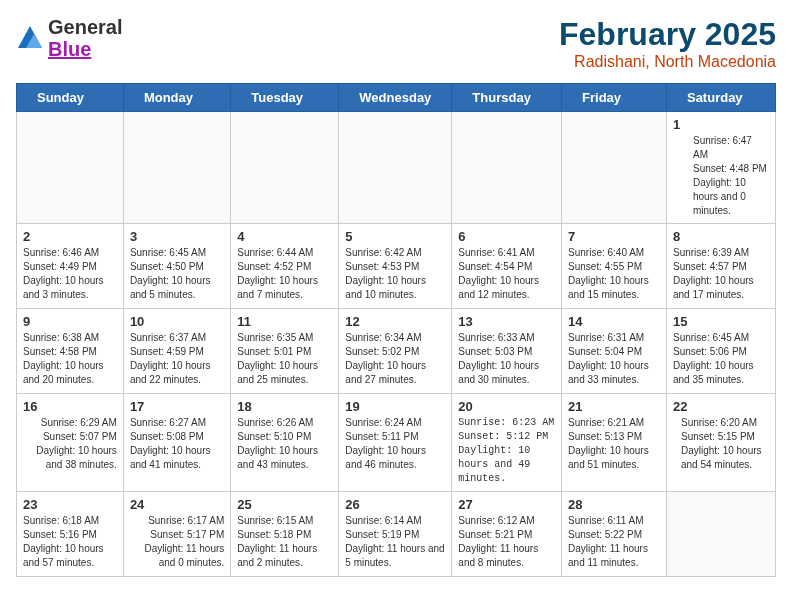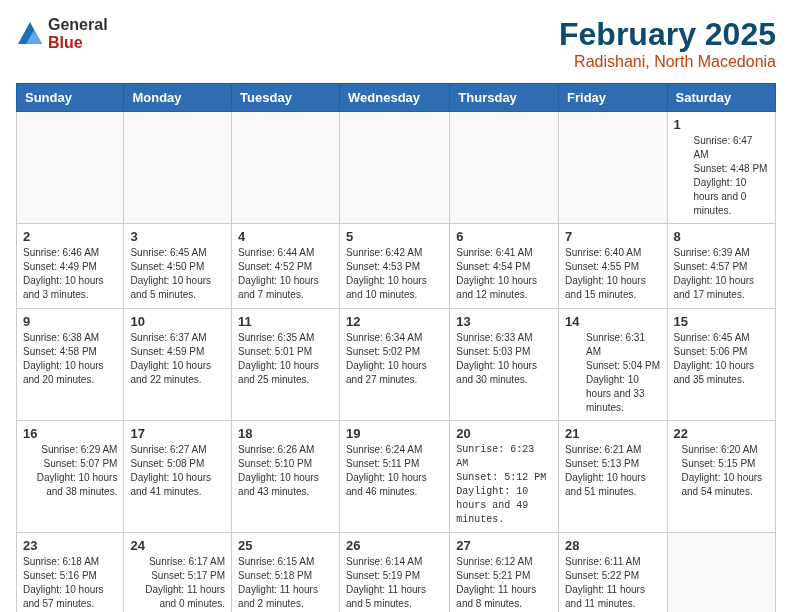--- a/index.html
+++ b/index.html
@@ -16,26 +16,26 @@
       align-items: flex-start;
       margin-bottom: 12px;
     }
     .logo {
       display: flex;
       align-items: center;
     }
     .logo-text {
       display: flex;
       flex-direction: column;
-      font-size: 16px;
+      font-size: 20px;
       font-weight: bold;
       line-height: 1.1;
     }
     .logo-general { color: #333; }
-    .logo-blue { color: #b91c1c; }
+    .logo-blue { color: #a21caf; text-decoration: underline; }
     .logo-icon {
       width: 28px;
       height: 28px;
       margin-right: 4px;
     }
     .title-block {
       text-align: right;
     }
     .month-year {
       font-size: 32px;
@@ -48,21 +48,21 @@
     }
     .calendar {
       width: 100%;
       border-collapse: collapse;
       border: 1px solid #ccc;
     }
     .calendar th {
       background-color: #2e6db4;
       color: #fff;
       text-align: left;
-      padding: 6px 8px;
+      padding: 6px 20px;
       font-size: 13px;
       font-weight: bold;
       border: 1px solid #2060a0;
     }
     .calendar td {
       vertical-align: top;
       border: 1px solid #ccc;
       padding: 5px 6px;
       width: 113px;
       min-height: 80px;
@@ -205,21 +205,21 @@
 Daylight: 10 hours and 27 minutes.</div>
         </td>
         <td>
           <span class="day-number">13</span>
           <div class="day-info" style="white-space: pre-line;">Sunrise: 6:33 AM
 Sunset: 5:03 PM
 Daylight: 10 hours and 30 minutes.</div>
         </td>
         <td>
           <span class="day-number">14</span>
-          <div class="day-info" style="white-space: pre-line; margin-left: 21px;">Sunrise: 6:31 AM
+          <div class="day-info" style="white-space: pre-line;">Sunrise: 6:31 AM
 Sunset: 5:04 PM
 Daylight: 10 hours and 33 minutes.</div>
         </td>
         <td>
           <span class="day-number">15</span>
           <div class="day-info" style="white-space: pre-line;">Sunrise: 6:45 AM
 Sunset: 5:06 PM
 Daylight: 10 hours and 35 minutes.</div>
         </td>
       </tr>

